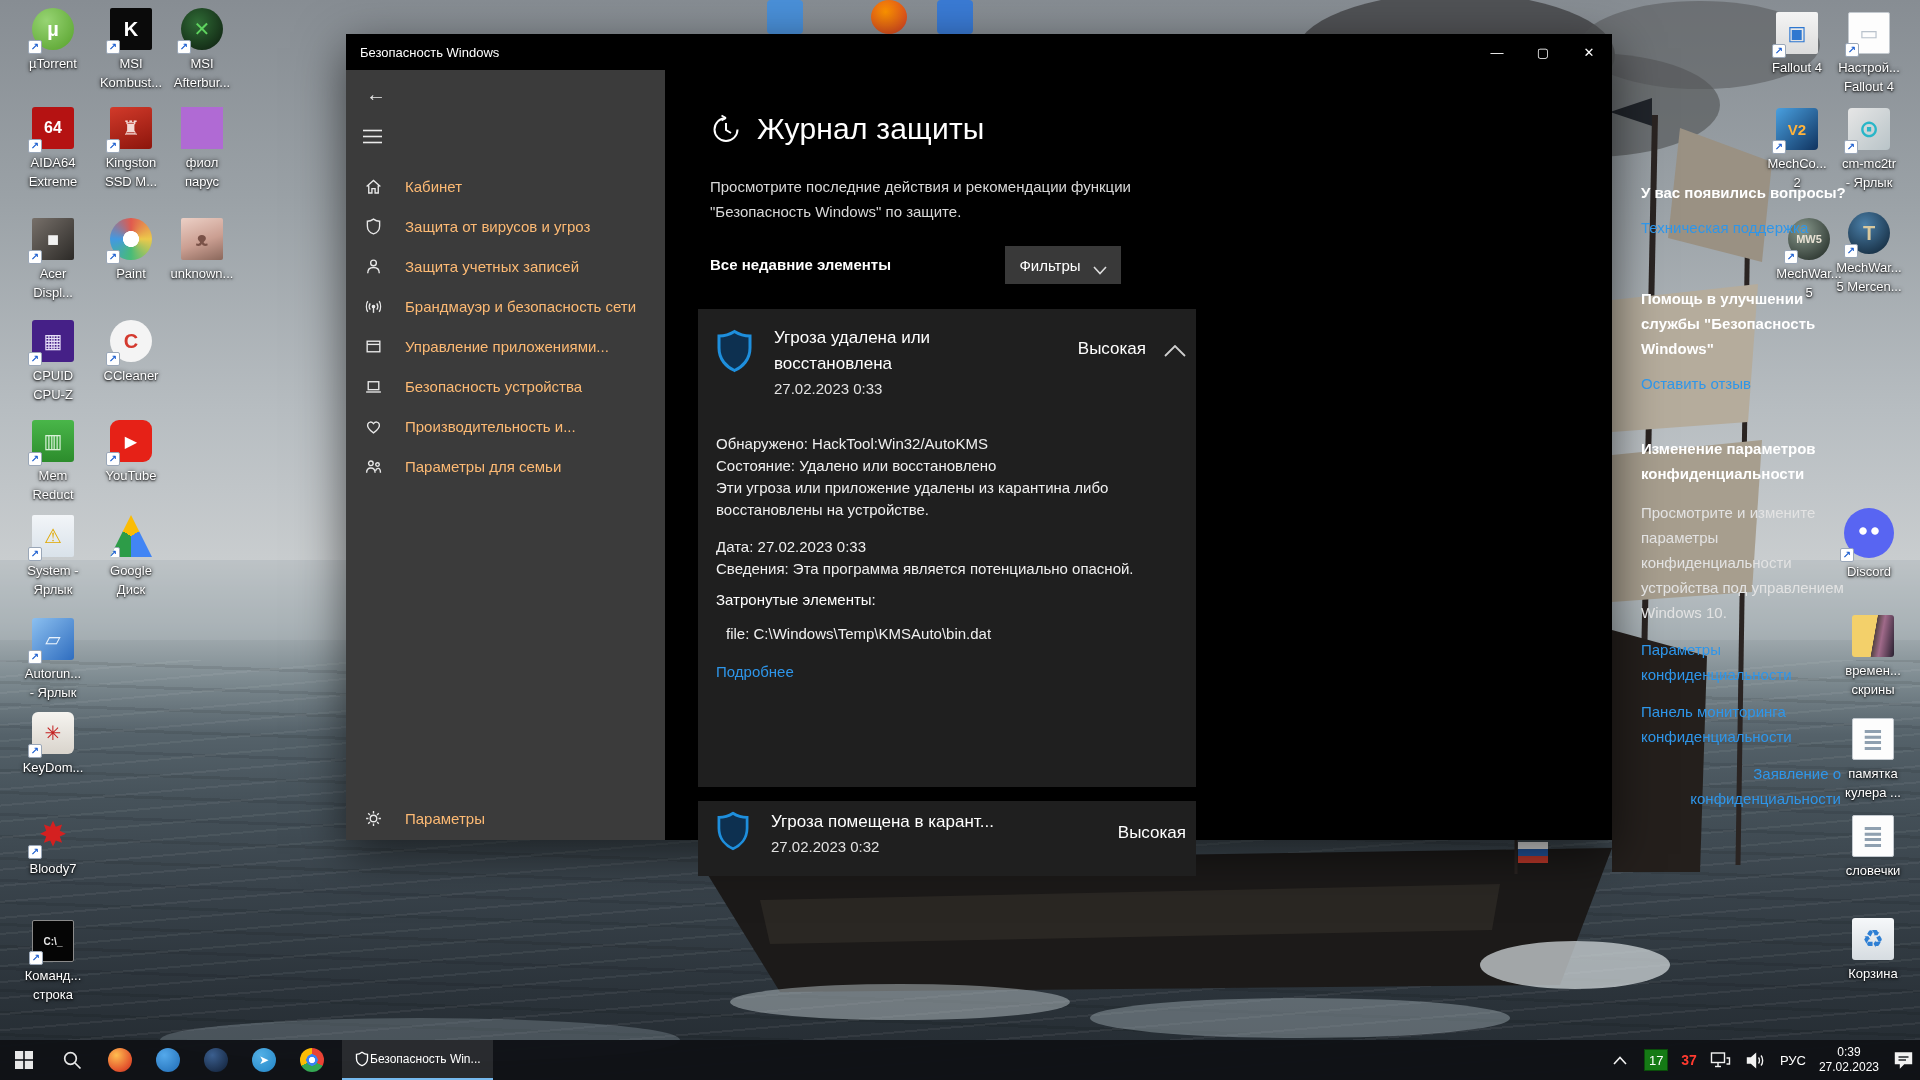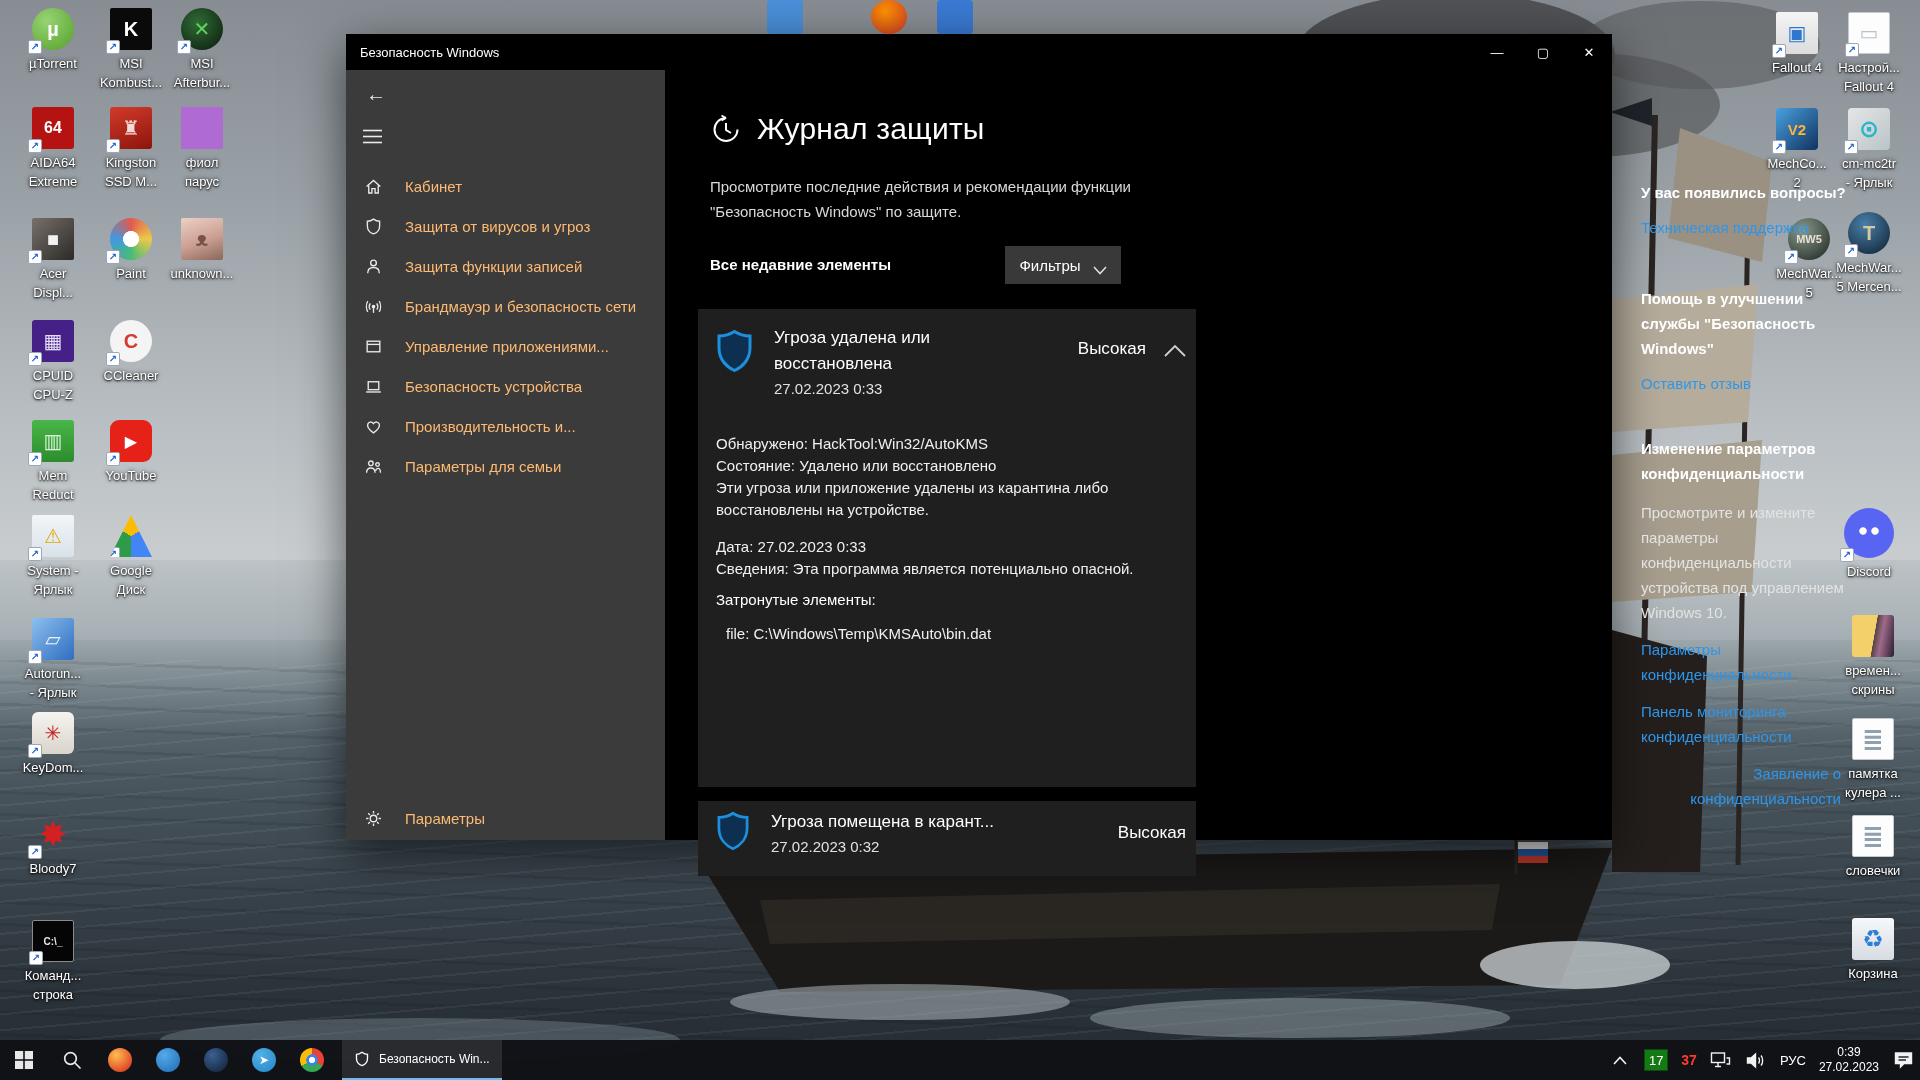--- a/index.html
+++ b/index.html
@@ -75,21 +75,21 @@
   .rp-body { color:#e3e3e3; line-height:25px; }
   .mb46 { margin-bottom:46px; } .mb40 { margin-bottom:40px; } .mb14 { margin-bottom:14px; }
   .mb12 { margin-bottom:12px; } .mb10 { margin-bottom:10px; }
 
   
   .taskbar { position:absolute; left:0; bottom:0; width:1920px; height:40px; background:rgba(16,18,22,.97); z-index:10;
     display:flex; align-items:center; color:#fff; }
   .tb-left { display:flex; align-items:center; height:100%; }
   .tb-ico { width:48px; height:40px; display:flex; align-items:center; justify-content:center; }
   .app-ico { width:24px; height:24px; display:flex; align-items:center; justify-content:center; font-size:12px; color:#fff; }
-  .task-btn { height:40px; margin-left:6px; padding:0 12px; display:flex; align-items:center; gap:9px;
+  .task-btn { height:40px; margin-left:6px; padding:0 12px; display:flex; align-items:center; 
     background:rgba(255,255,255,.10); border-bottom:2px solid #76b9ed; max-width:160px; }
   .task-btn .ic { width:16px; height:16px; color:#fff; flex:0 0 auto; }
   .task-btn span { font-size:12px; white-space:nowrap; overflow:hidden; text-overflow:ellipsis; }
   .tray { margin-left:auto; display:flex; align-items:center; gap:13px; padding-right:6px; height:100%; }
   .tray .t-ic { width:22px; height:22px; display:flex; align-items:center; justify-content:center; color:#f2f2f2; }
   .badge-temp { width:24px; height:22px; background:#157a15; border:1px solid #0a4d0a; color:#fff; font-size:13px;
     display:flex; align-items:center; justify-content:center; }
   .temp-red { color:#ff3b30; font-size:14px; font-weight:bold; }
   .lang { font-size:13px; }
   .clock { text-align:center; font-size:12px; line-height:15px; }
@@ -373,21 +373,21 @@
           <span class="ic"><svg viewBox="0 0 18 18" fill="none" stroke="currentColor" stroke-width="1.3" width="19" height="19">
               <path d="M9 2 C7 3.5 5 4 3.2 4 V8.5 C3.2 13 6.5 15.2 9 16 C11.5 15.2 14.8 13 14.8 8.5 V4 C13 4 11 3.5 9 2 Z"></path>
             </svg></span>
           <span>Защита от вирусов и угроз</span>
         </div>
         <div class="side-item">
           <span class="ic"><svg viewBox="0 0 18 18" fill="none" stroke="currentColor" stroke-width="1.3" width="19" height="19">
               <circle cx="9" cy="5.6" r="2.7"></circle>
               <path d="M3.5 15.5 C3.5 11.5 6 10 9 10 C12 10 14.5 11.5 14.5 15.5"></path>
             </svg></span>
-          <span>Защита функции записей</span>
+          <span>Защита учетных записей</span>
         </div>
         <div class="side-item">
           <span class="ic"><svg viewBox="0 0 18 18" fill="none" stroke="currentColor" stroke-width="1.3" width="19" height="19">
               <circle cx="9" cy="9" r="1.1" fill="currentColor"></circle>
               <path d="M9 10 V15"></path>
               <path d="M5.9 6 C4.7 7.8 4.7 10.2 5.9 12 M12.1 6 C13.3 7.8 13.3 10.2 12.1 12 M3.6 4 C1.9 6.8 1.9 11.2 3.6 14 M14.4 4 C16.1 6.8 16.1 11.2 14.4 14"></path>
             </svg></span>
           <span>Брандмауэр и безопасность сети</span>
         </div>
         <div class="side-item">
@@ -476,20 +476,21 @@
         <div class="c-line">Обнаружено: HackTool:Win32/AutoKMS</div>
         <div class="c-line">Состояние: Удалено или восстановлено</div>
         <div>Эти угроза или приложение удалены из карантина либо восстановлены на устройстве.</div>
         <div class="c-gap"></div>
         <div class="c-line">Дата: 27.02.2023 0:33</div>
         <div class="hang">Сведения: Эта программа является потенциально опасной.</div>
         <div class="sec-h">Затронутые элементы:</div>
         <div id="card1-files">
             <div class="file-line">file: C:\Windows\Temp\KMSAuto\bin.dat</div>
           </div>
+        <div class="more-link">Подробнее</div>
       </div>
     </div>
 
     <div class="card card2">
       <div class="card-head">
         <span class="shield-big">
           <svg width="34" height="40" viewBox="0 0 37 44" fill="#0d3050" stroke="#1e8fdd" stroke-width="3">
             <path d="M18.5 2.5 C13 6 8 7 3 7 V19 C3 30.5 10.5 38 18.5 41.5 C26.5 38 34 30.5 34 19 V7 C29 7 24 6 18.5 2.5 Z"></path>
           </svg>
         </span>

